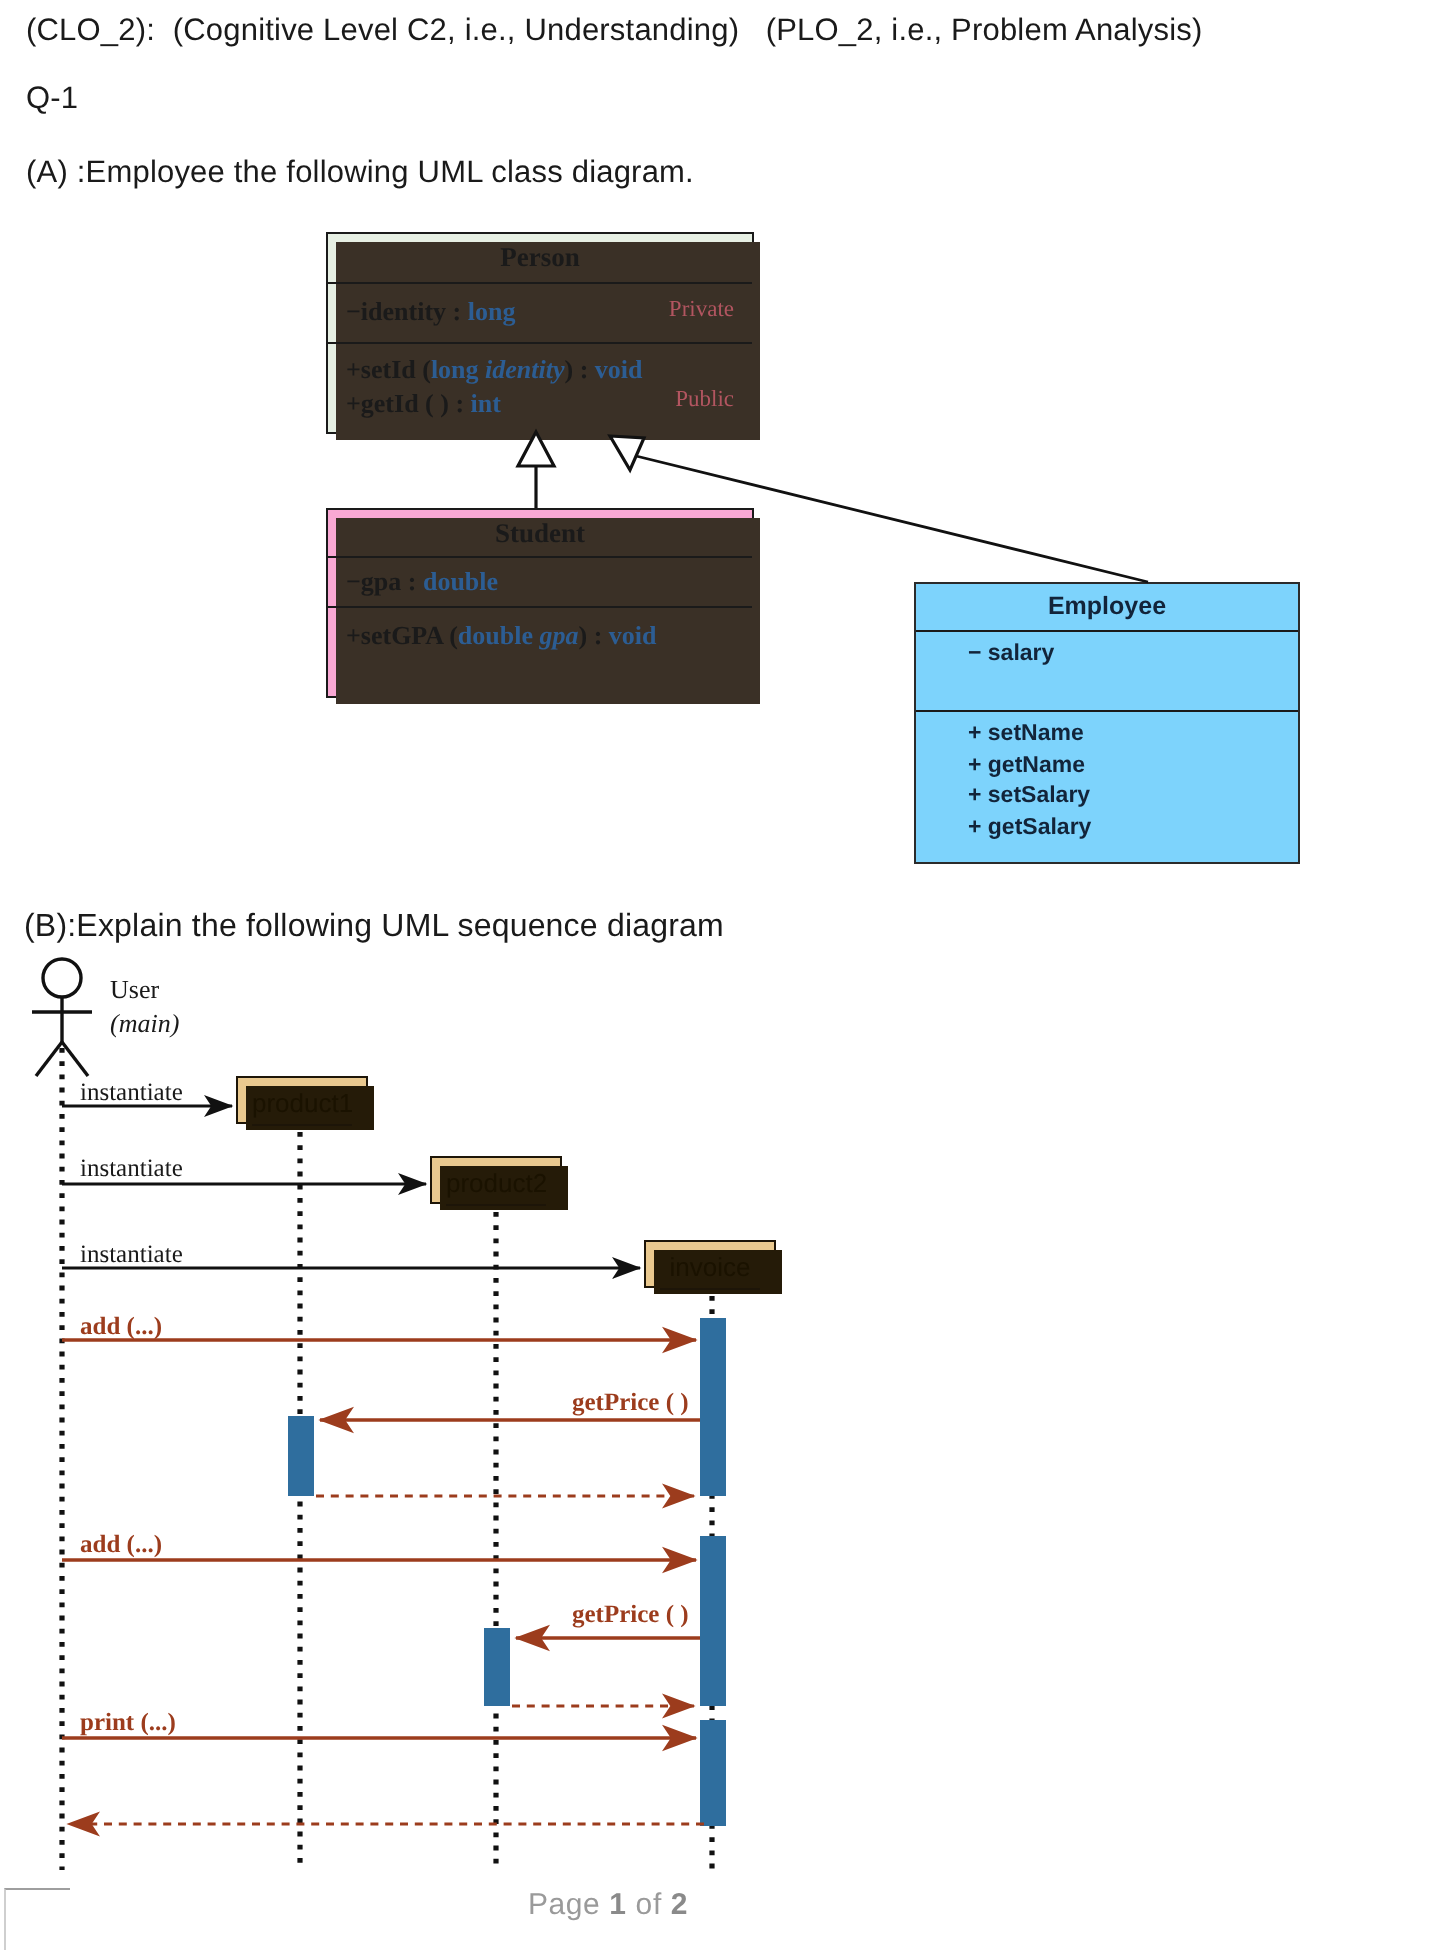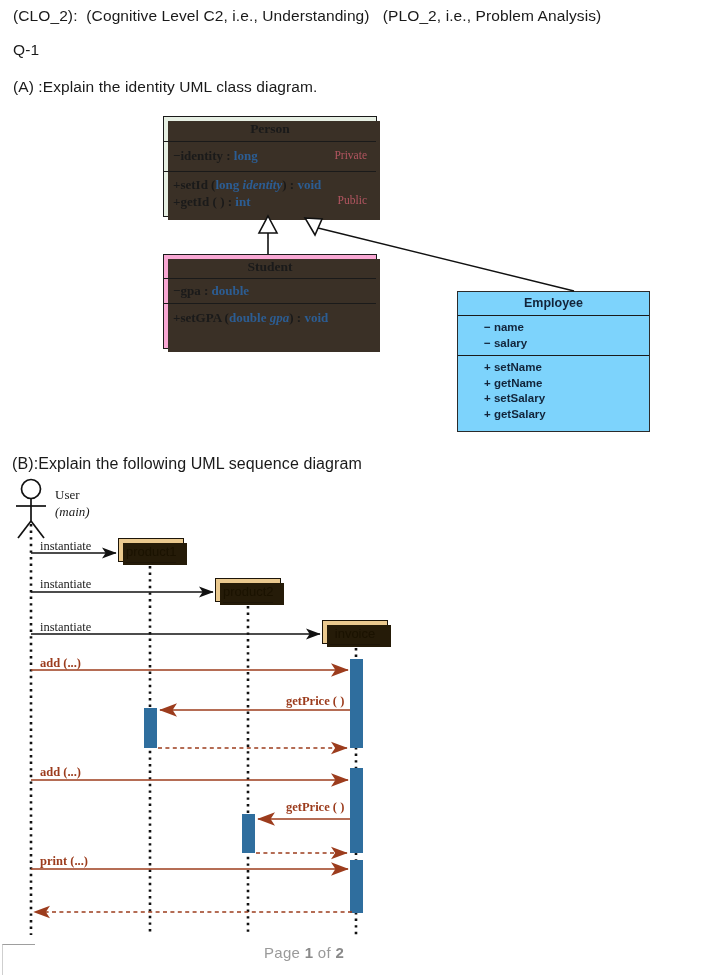--- a/index.html
+++ b/index.html
@@ -69,21 +69,21 @@
   #footer b{color:#8a8a8a;font-weight:bold;}
   #corner-mark{position:absolute;left:2px;top:944px;width:32px;height:30px;border-left:1.6px solid #cfcfcf;border-top:1.6px solid #9e9e9e;z-index:2;}
 </style>
 </head>
 <body>
 
 <div class="page">
 
   <div class="prose" id="clo-line">(CLO_2):  (Cognitive Level C2, i.e., Understanding)   (PLO_2, i.e., Problem Analysis)</div>
   <div class="prose" id="q-line">Q-1</div>
-  <div class="prose" id="part-a">(A) :Explain the identity UML class diagram.</div>
+  <div class="prose" id="part-a">(A) :Employee the following UML class diagram.</div>
   <div class="prose" id="part-b">(B):Explain the following UML sequence diagram</div>
 
   <div class="umlbox" id="person-box">
     <div class="shadow"></div>
     <div class="title">Person</div>
     <div class="umlrow divider" id="person-attrs">
       <div class="member" style="padding-top:5px;">−identity : <span class="t">long</span></div>
       <div class="vis" style="top:7px;margin-left:30px;">Private</div>
     </div>
     <div class="umlrow divider" id="person-ops">
@@ -100,21 +100,20 @@
       <div class="member" style="padding-top:3px;">−gpa : <span class="t">double</span></div>
     </div>
     <div class="umlrow divider" id="student-ops">
       <div class="member" style="padding-top:5px;">+setGPA (<span class="t">double </span><span class="p">gpa</span>) : <span class="t">void</span></div>
     </div>
   </div>
 
   <div class="umlbox" id="employee-box">
     <div class="title">Employee</div>
     <div class="umlrow divider" id="employee-attrs">
-      <div class="emp-line">− name</div>
       <div class="emp-line">− salary</div>
     </div>
     <div class="umlrow divider" id="employee-ops">
       <div class="emp-line">+ setName</div>
       <div class="emp-line">+ getName</div>
       <div class="emp-line">+ setSalary</div>
       <div class="emp-line">+ getSalary</div>
     </div>
   </div>
 

